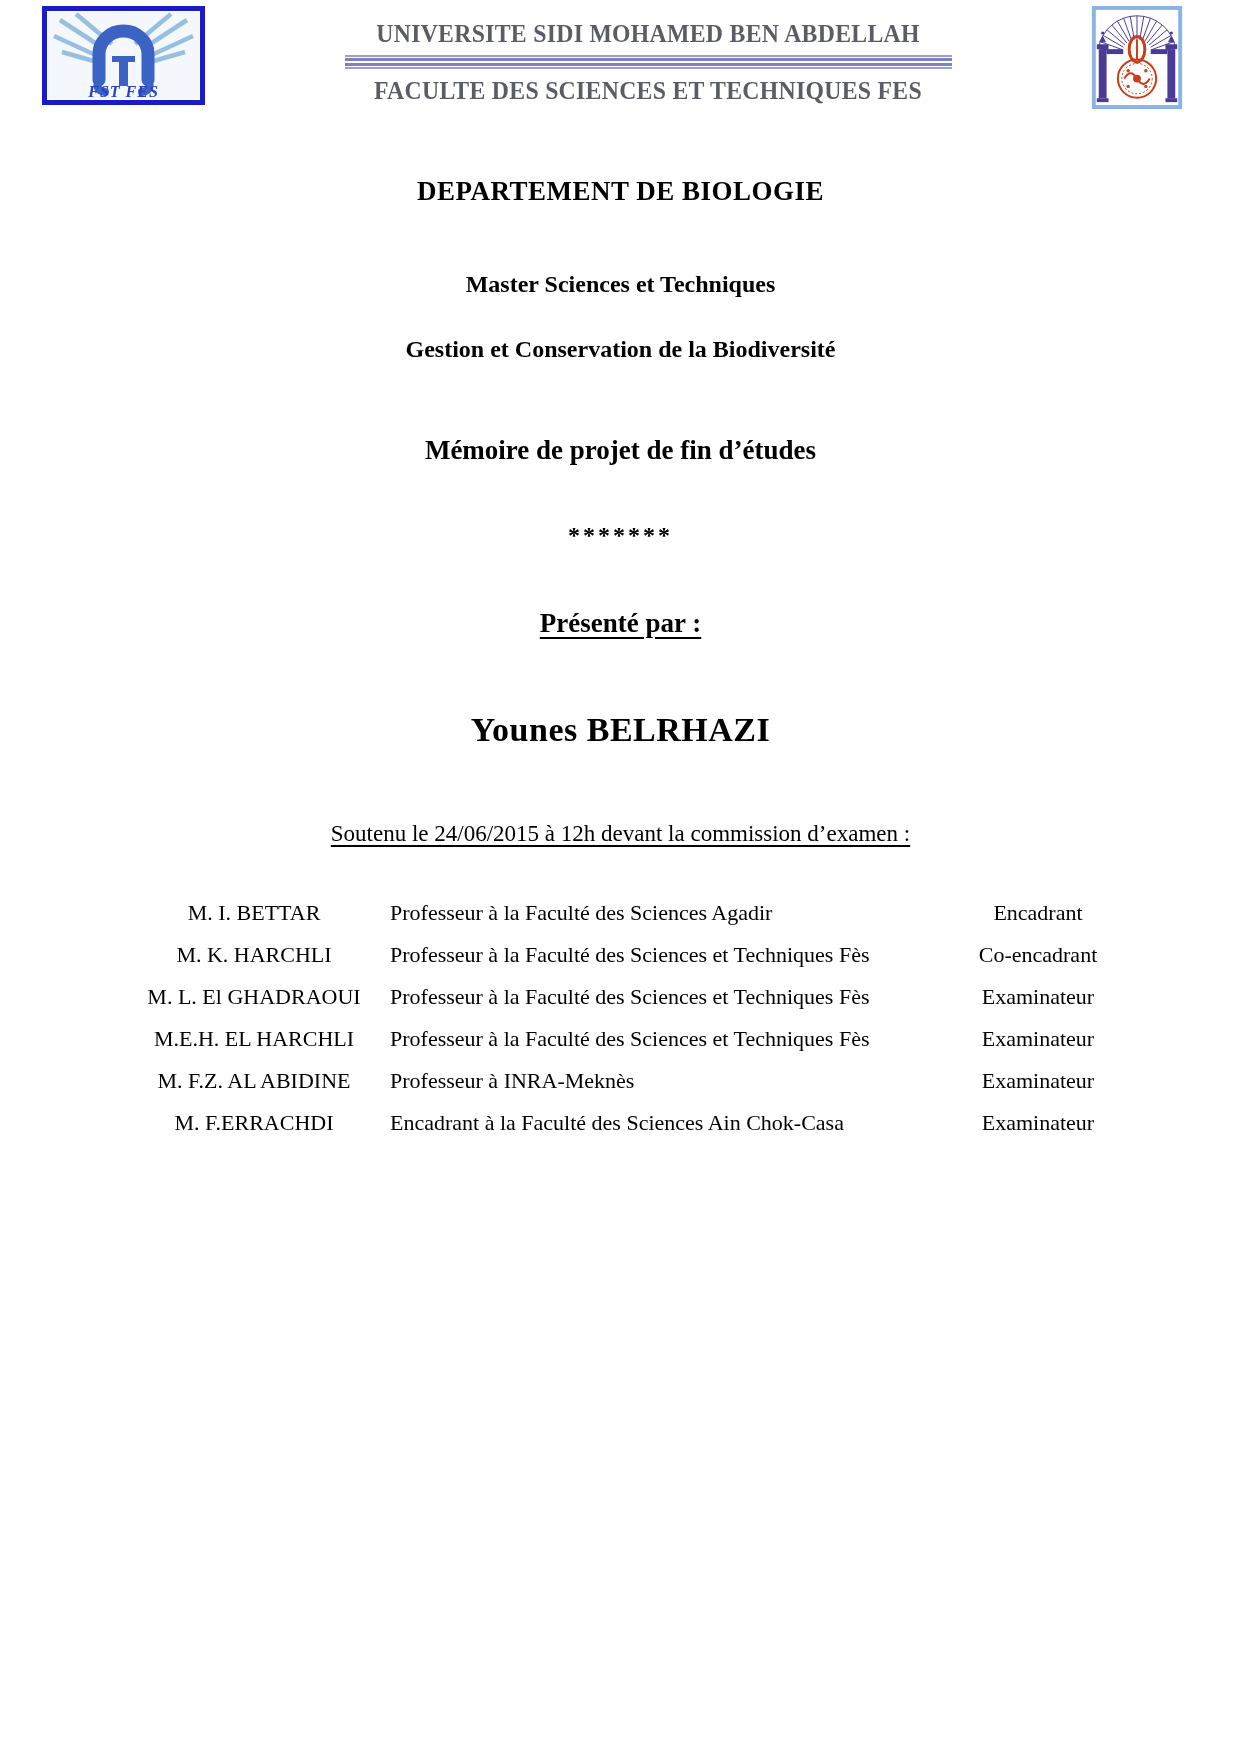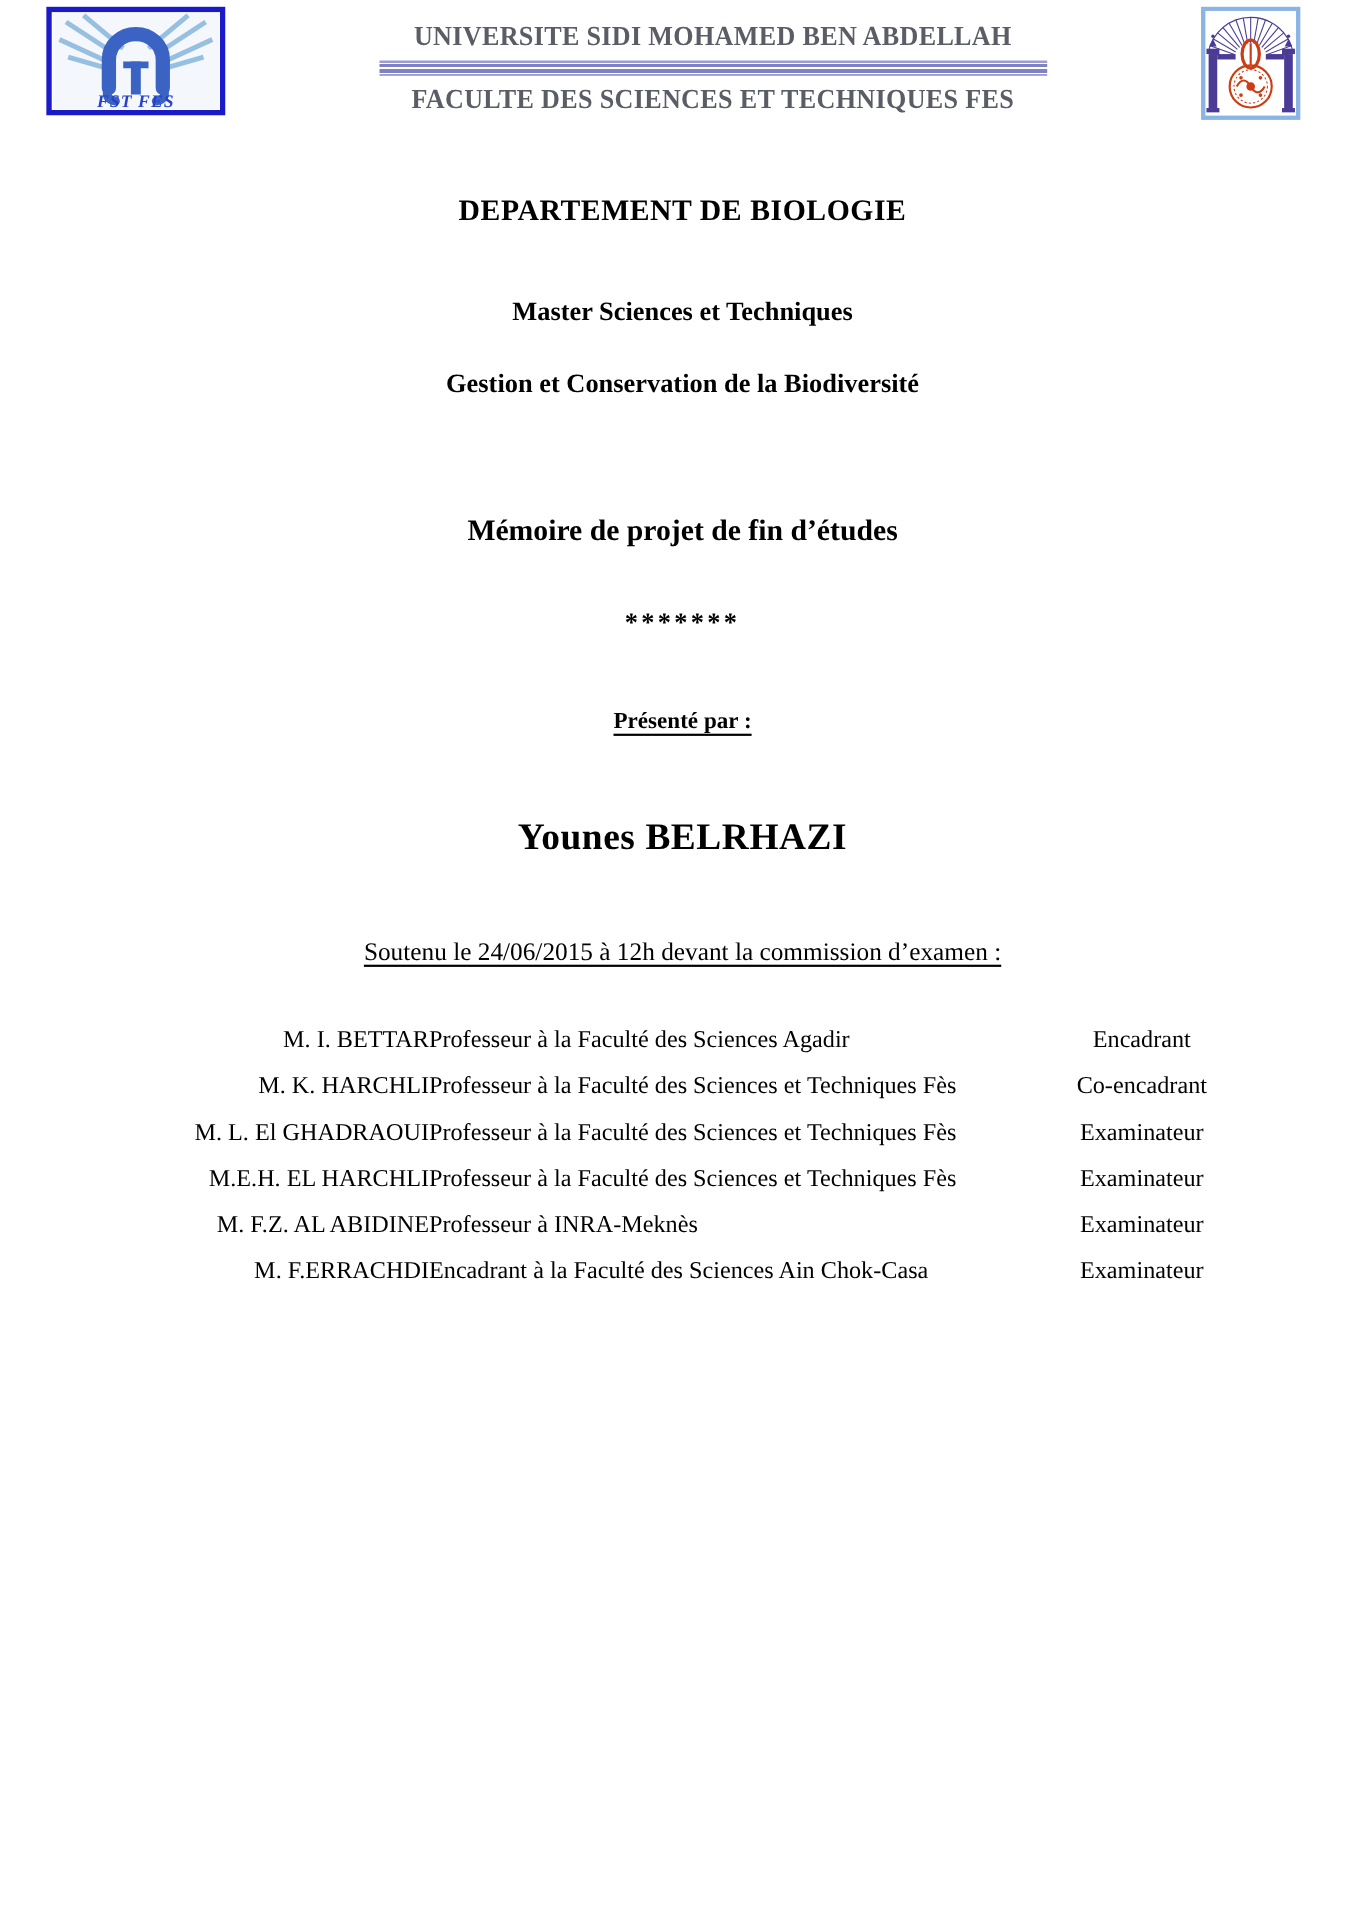--- a/index.html
+++ b/index.html
@@ -38,33 +38,33 @@
       #fff 6px,#fff 8px,
       var(--stripe-dark) 8px,var(--stripe-dark) 11px,
       #fff 11px,#fff 12px,
       var(--stripe-light) 12px,var(--stripe-light) 14px);
   }
   
   .ctext{text-align:center;}
   .department{margin-top:45px;font-size:27px;font-weight:bold;line-height:32px;letter-spacing:.5px;}
   .master{margin-top:62px;font-size:24px;font-weight:bold;line-height:30px;}
   .program{margin-top:35px;font-size:24px;font-weight:bold;line-height:30px;}
-  .memoire{margin-top:102px;font-size:27px;font-weight:bold;line-height:32px;}
+  .memoire{margin-top:70px;font-size:27px;font-weight:bold;line-height:32px;}
   .stars{margin-top:55px;font-size:24px;font-weight:bold;line-height:28px;letter-spacing:3px;}
   .title{margin-top:62px;font-size:40px;font-weight:bold;line-height:60px;}
-  .presente{margin-top:57px;font-size:21px;font-weight:bold;line-height:34px;}
+  .presente{margin-top:57px;font-size:27px;font-weight:bold;line-height:34px;}
   .presente span{text-decoration:underline;text-decoration-thickness:2px;text-underline-offset:5px;}
   .author{margin-top:70px;font-size:34px;font-weight:bold;line-height:40px;letter-spacing:.5px;}
   .soutenu{margin-top:70px;font-size:23px;line-height:28px;}
   .soutenu span{text-decoration:underline;text-underline-offset:4px;}
   
   .committee{margin:52px 0 0 118px;width:1035px;font-size:22px;}
   .crow{display:grid;grid-template-columns:272px 1fr 230px;line-height:26px;margin-bottom:16px;}
   .crow.gap{margin-top:6px;}
-  .cname{text-align:right;}
+  .cname{text-align:center;}
   .caff{text-align:left;}
   .crole{text-align:center;}
   
   .footer{margin-top:62px;font-size:22px;line-height:28px;text-align:center;}
   
   .lp{fill:var(--logo-purple);}
   .lp-stroke{stroke:var(--logo-purple);fill:none;}
   .lo-stroke{stroke:var(--logo-orange);fill:none;}
   .lo-fill{fill:var(--logo-orange);}
   .ray{stroke:#86B6DC;stroke-width:4.5;opacity:.85;}

